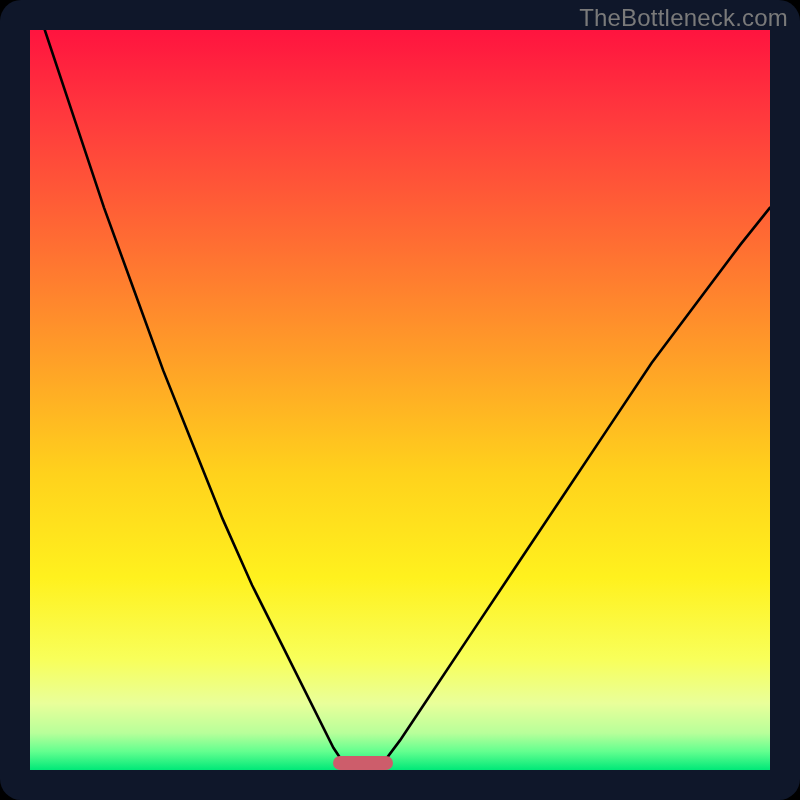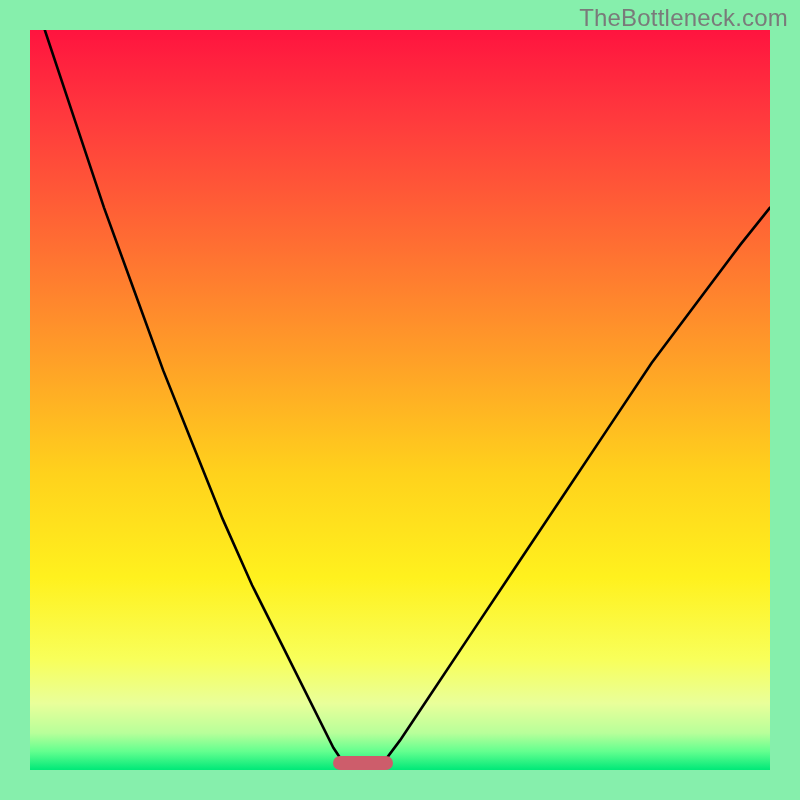--- a/index.html
+++ b/index.html
@@ -8,21 +8,22 @@
     width: 800px;
     height: 800px;
     overflow: hidden;
     background: #000;
     font-family: Arial, Helvetica, sans-serif;
   }
   .frame {
     position: relative;
     width: 800px;
     height: 800px;
-    background: #86efac;
+    background: #0f172a;
+    border-radius: 21px;
   }
   .plot-area {
     position: absolute;
     left: 30px;
     top: 30px;
     width: 740px;
     height: 740px;
     overflow: hidden;
   }
   .gradient {

